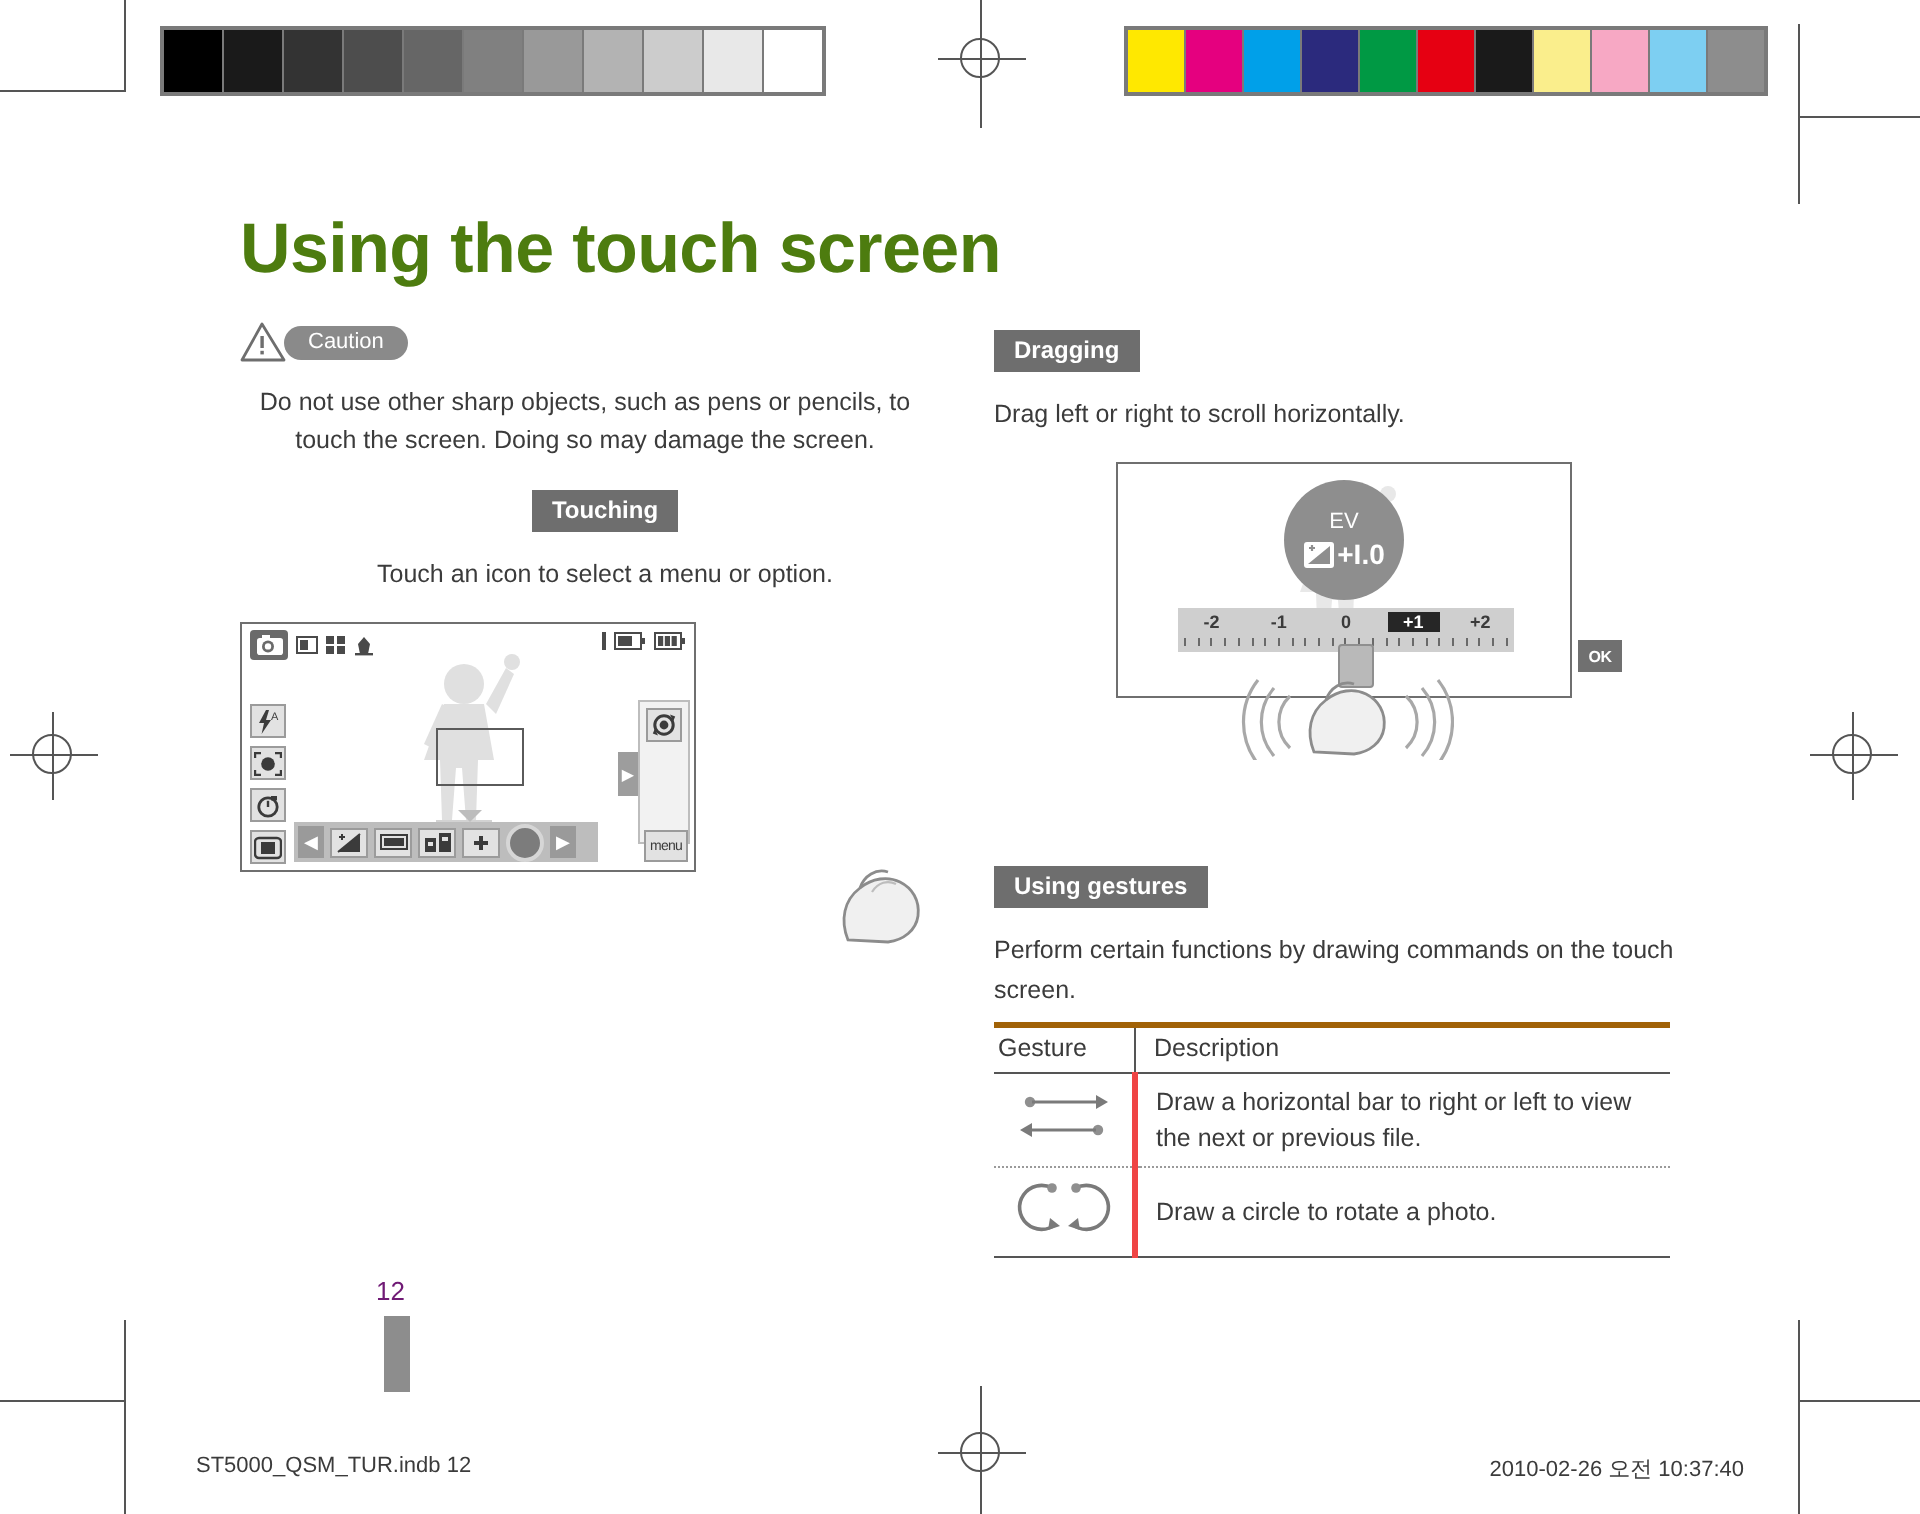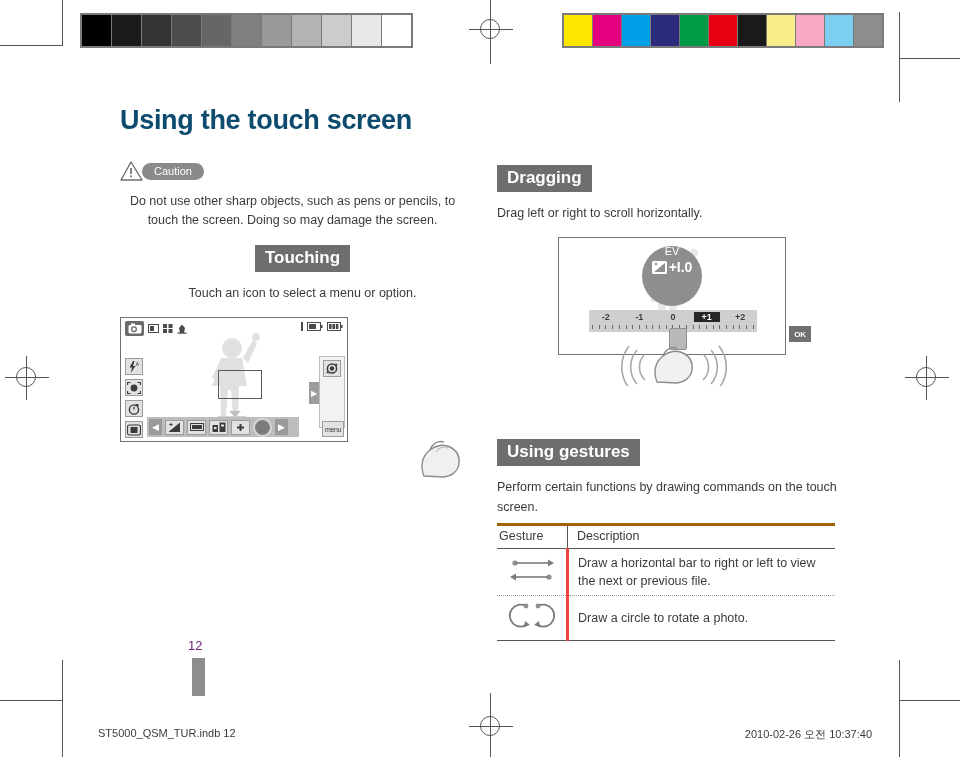--- a/index.html
+++ b/index.html
@@ -61,23 +61,23 @@
     padding: 1px;
   }
   .strip .sw { width: 29px; height: 31px; }
   .strip.color .sw { width: 28px; }
 
   
   .page-title {
     position: absolute;
     left: 120px;
     top: 105px;
-    font-size: 27px;
+    font-size: 35px;
     font-weight: bold;
-    color: #0c4a6e;
+    color: #4d7c0f;
     letter-spacing: -0.3px;
   }
 
   .col-left  { position: absolute; left: 120px; top: 160px; width: 365px; text-align: center; }
   .col-right { position: absolute; left: 497px; top: 165px; width: 350px; }
 
   
   .caution {
     position: relative;
     height: 22px;
@@ -98,21 +98,21 @@
     font-size: 12.5px;
     line-height: 1.55;
     color: #3b3b3b;
     margin: 0 0 14px 0;
   }
 
   .sec-label {
     display: inline-block;
     background: #6e6e6e;
     color: #ffffff;
-    font-size: 17px;
+    font-size: 12px;
     font-weight: bold;
     padding: 3px 10px 4px 10px;
     margin-bottom: 12px;
   }
 
   
   .cam {
     position: relative;
     width: 228px;
     height: 125px;
@@ -222,21 +222,21 @@
   }
   .ev-bubble {
     position: absolute;
     left: 50%; top: 8px;
     transform: translateX(-50%);
     width: 60px; height: 60px;
     border-radius: 50%;
     background: #8e8e8e;
     color: #ffffff;
     display: flex; flex-direction: column;
-    align-items: center; justify-content: flex-start;
+    align-items: center; justify-content: center;
   }
   .ev-bubble .ev-t { font-size: 11px; line-height: 1; margin-bottom: 3px; }
   .ev-bubble .ev-v { font-size: 14px; font-weight: bold; line-height: 1; display:flex; align-items:center; gap:2px;}
   .ev-scale {
     position: absolute;
     left: 30px; bottom: 22px;
     width: 168px; height: 22px;
     background: #cfcfcf;
   }
   .ev-scale .ev-nums {

